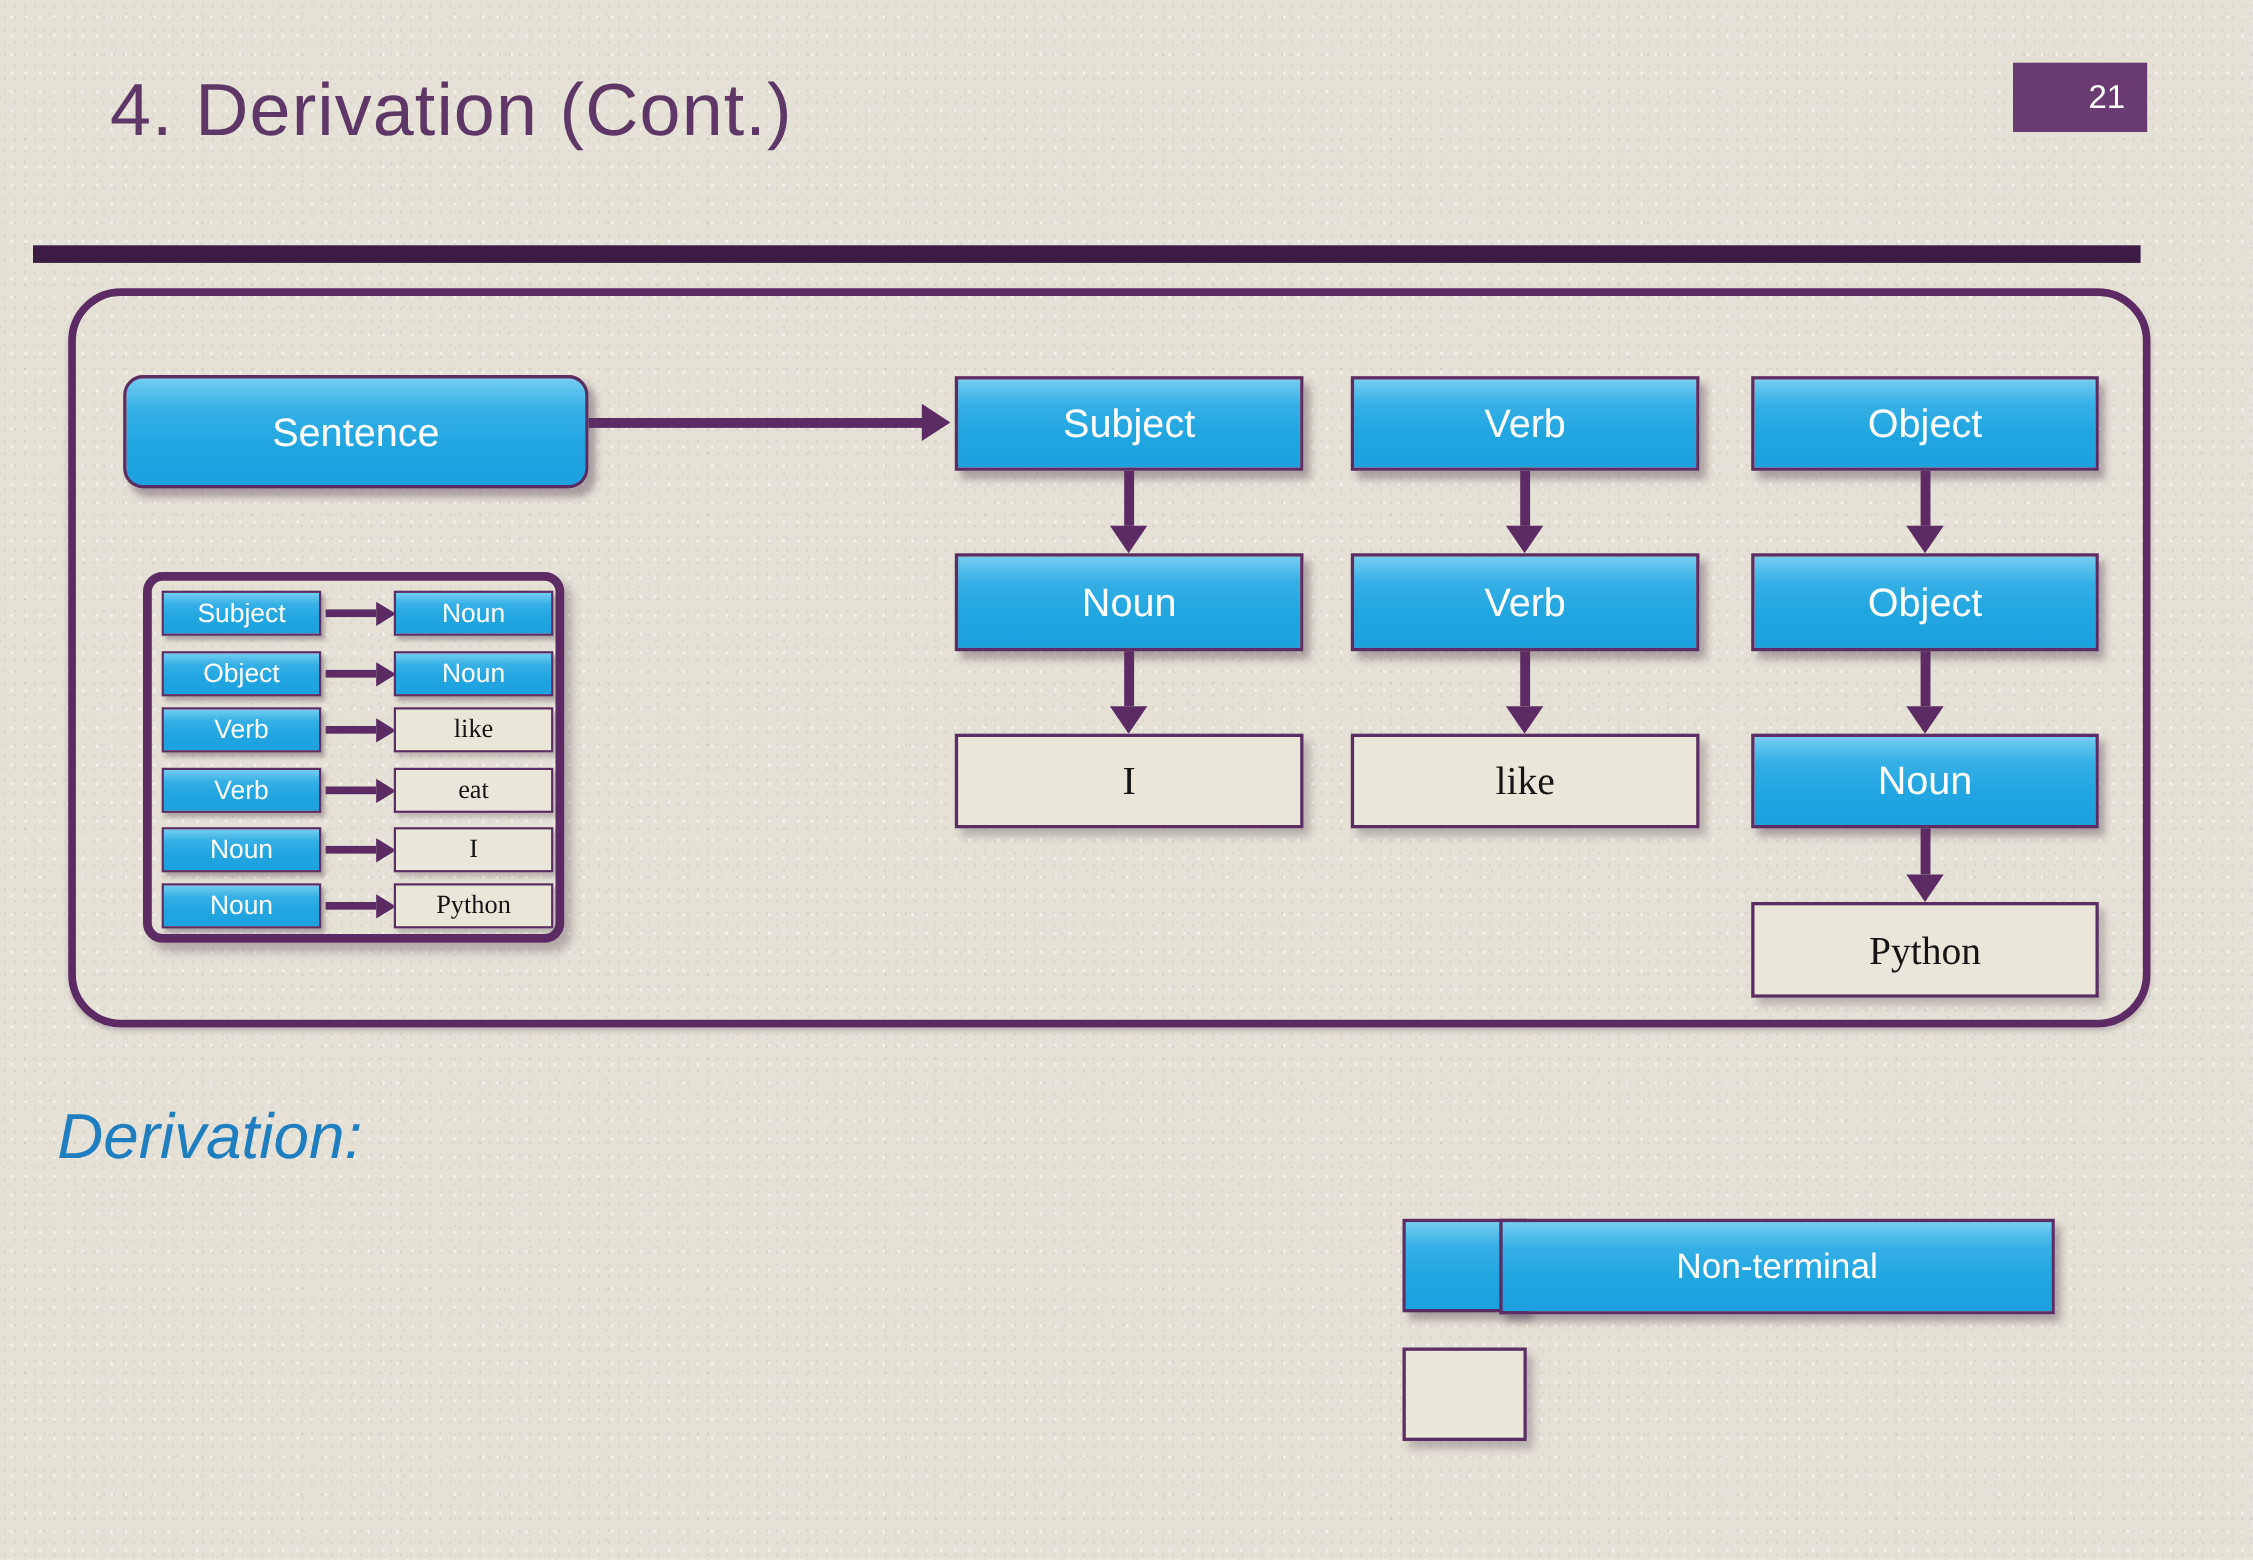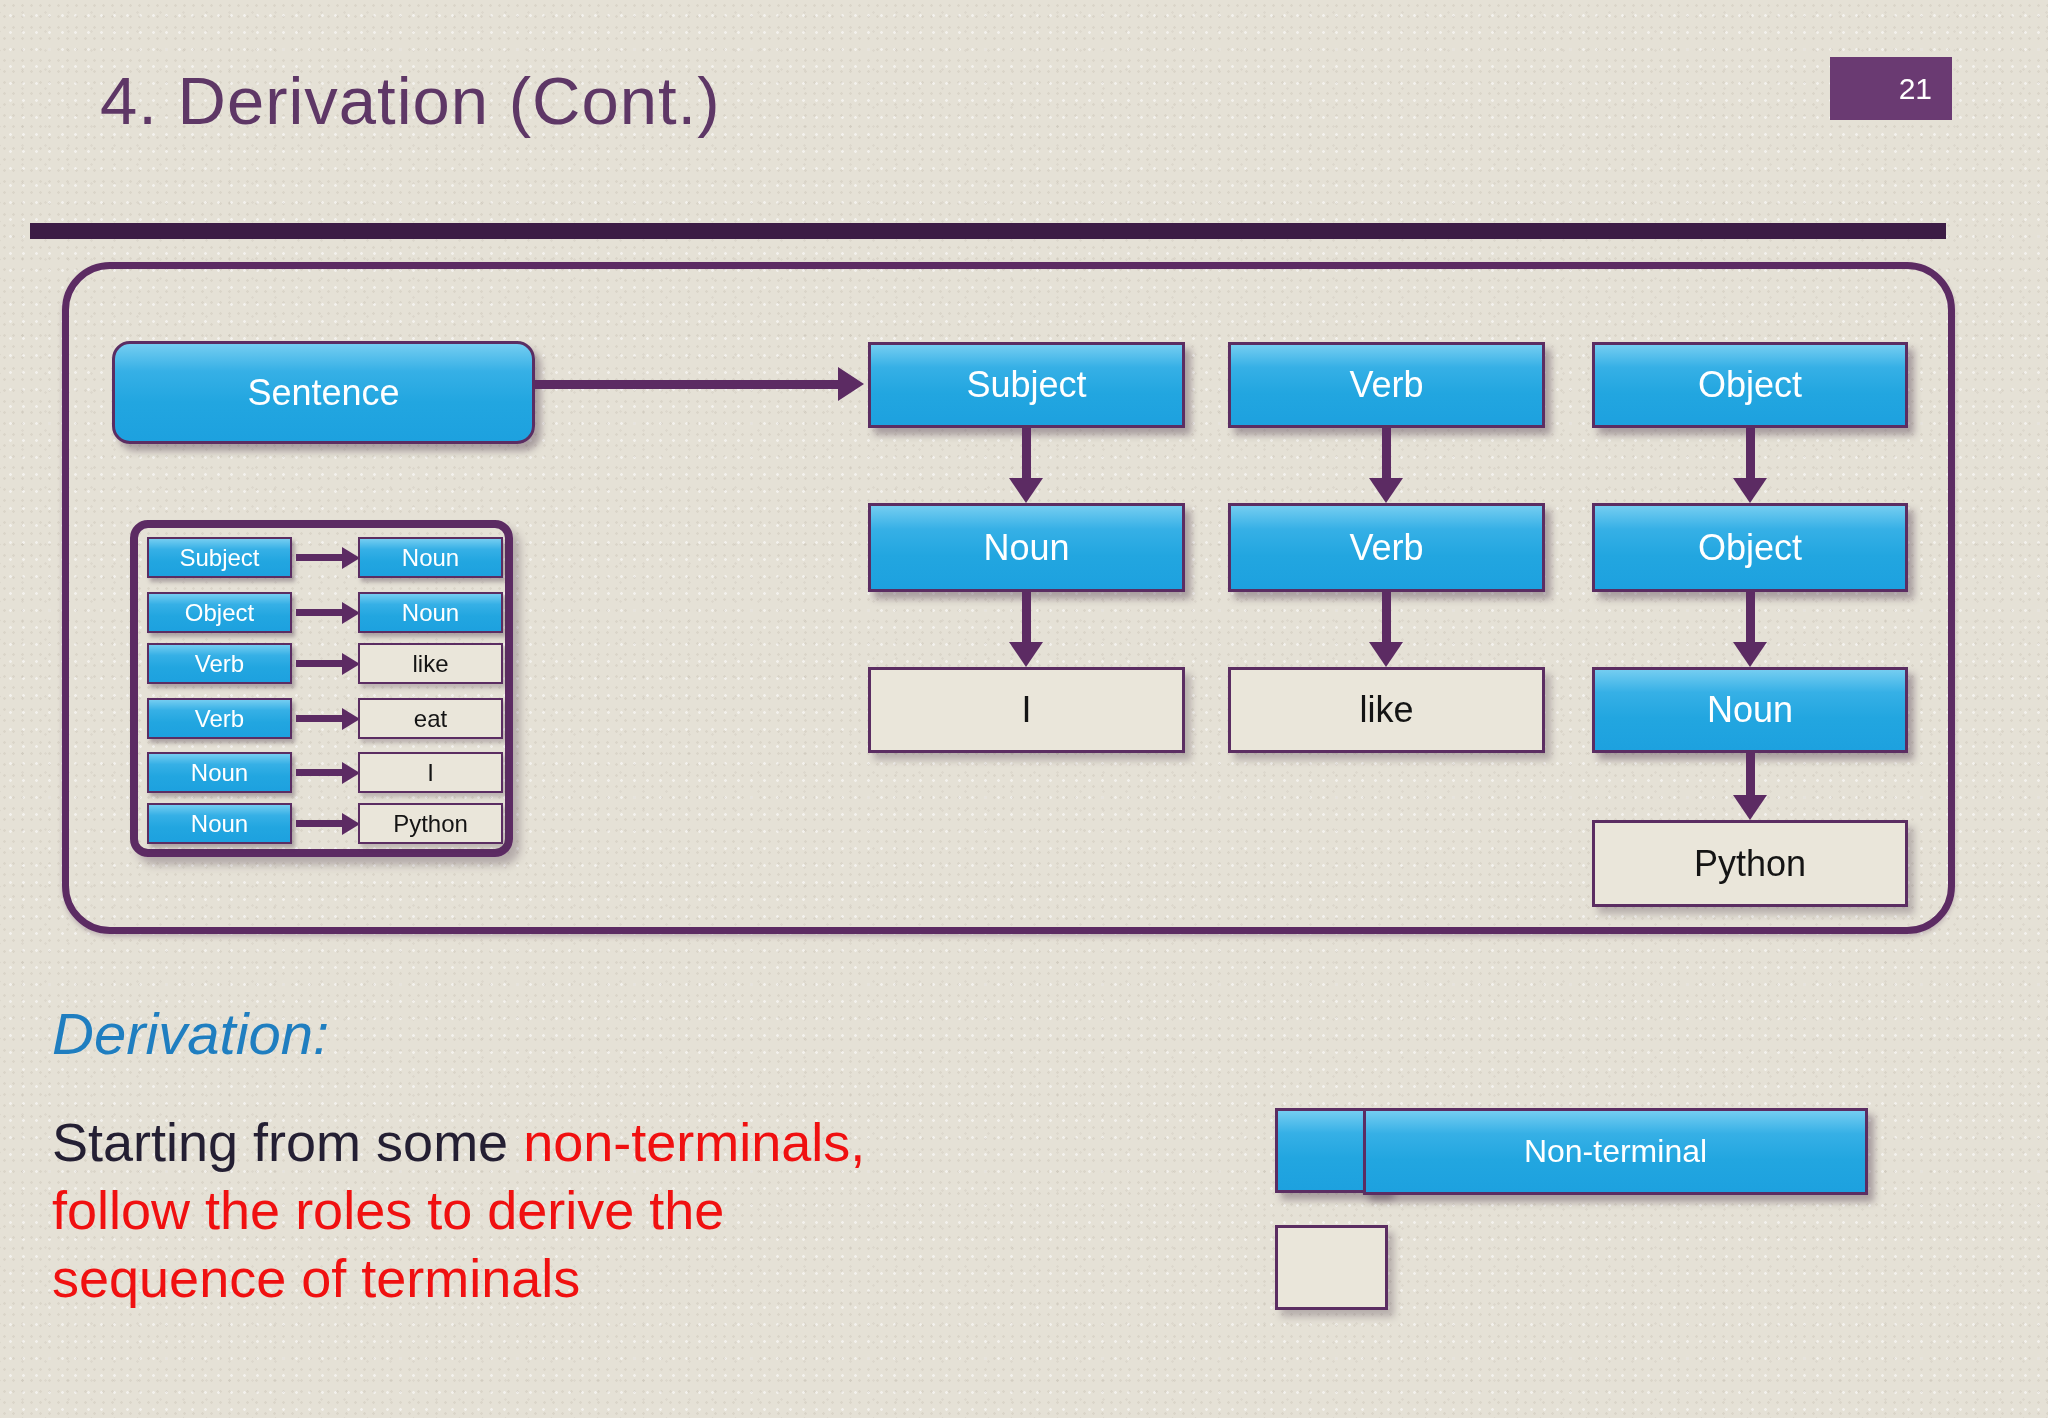--- a/index.html
+++ b/index.html
@@ -21,20 +21,21 @@
   .container{border:7px solid #5c2b63;border-radius:48px;box-shadow:0 3px 4px rgba(90,60,90,.25);}
   .box{display:flex;align-items:center;justify-content:center;text-align:center;}
   .nt{
     background:linear-gradient(180deg,#74cdf1 0%,#36b0e6 28%,#22a6e0 60%,#1da1df 100%);
     border:3px solid #5b2d62;color:#ffffff;
     box-shadow:6px 7px 7px rgba(70,50,70,.38);
   }
   .t{
     background:#eae6da;border:3px solid #5b2d62;color:#141414;
     box-shadow:6px 7px 7px rgba(70,50,70,.28);
+    font-family:Liberation Serif, serif;
   }
   .treefont{font-size:36px;}
   .round{border-radius:18px;}
   .vline{background:#5c2b63;width:9px;}
   .vhead{width:0;height:0;border-left:17px solid transparent;border-right:17px solid transparent;border-top:25px solid #5c2b63;}
   .hline{background:#5c2b63;height:9px;}
   .hhead{width:0;height:0;border-top:17px solid transparent;border-bottom:17px solid transparent;border-left:26px solid #5c2b63;}
   .rules{border:8px solid #5c2b63;border-radius:18px;box-shadow:7px 8px 8px rgba(70,50,70,.3);}
   .rulebox{width:145px;height:41px;font-size:24px;}
   .rulebox.nt{border-width:2px;box-shadow:3px 4px 4px rgba(70,50,70,.35);}
@@ -121,23 +122,18 @@
     <div class="abs rh" style="left:204px;top:234px;"></div>
     <div class="abs box t rulebox" style="left:220px;top:224px;">I</div>
 
     <div class="abs box nt rulebox" style="left:9px;top:275px;">Noun</div>
     <div class="abs rl" style="left:158px;top:292px;"></div>
     <div class="abs rh" style="left:204px;top:285px;"></div>
     <div class="abs box t rulebox" style="left:220px;top:275px;">Python</div>
   </div>
 
   <div class="abs caphead" style="left:52px;top:1000px;">Derivation:</div>
-  <div class="abs" style="left:52px;top:1108px;">
-    <div class="capline"><span class="capdark">Starting from some </span><span class="capred">non-terminals,</span></div>
-    <div class="capline"><span class="capred">follow the roles to derive the</span></div>
-    <div class="capline"><span class="capred">sequence of terminals</span></div>
-  </div>
 
   <div class="abs box nt" style="left:1275px;top:1108px;width:113px;height:85px;"></div>
   <div class="abs box nt legendfont" style="left:1363px;top:1108px;width:505px;height:87px;">Non-terminal</div>
   <div class="abs box t" style="left:1275px;top:1225px;width:113px;height:85px;"></div>
 
 </div>
 
 </body></html>

